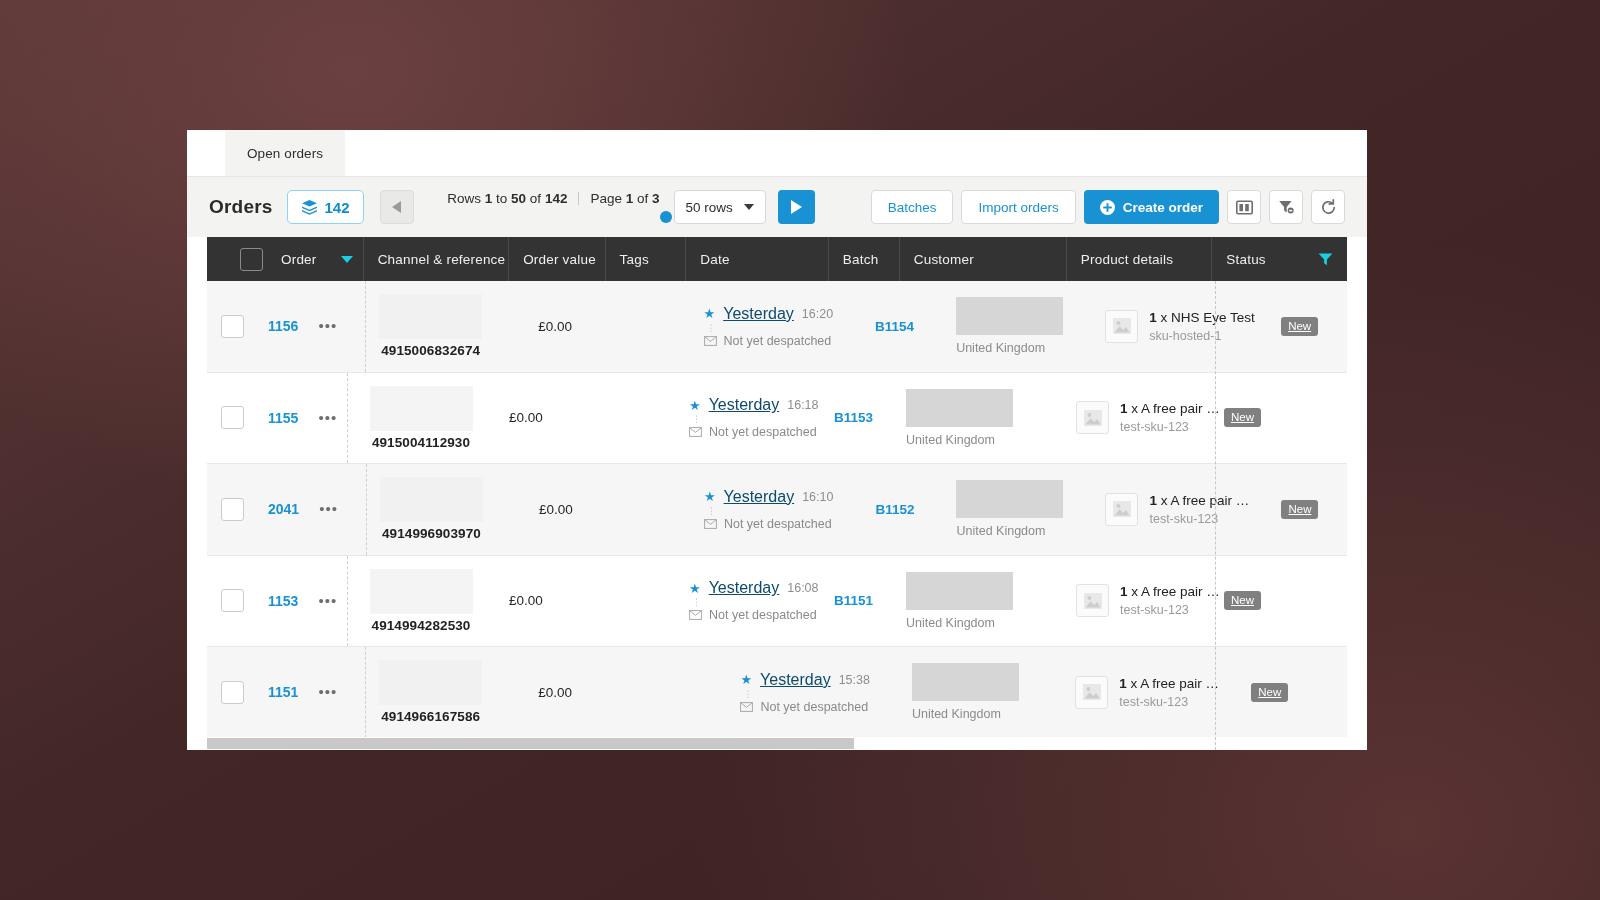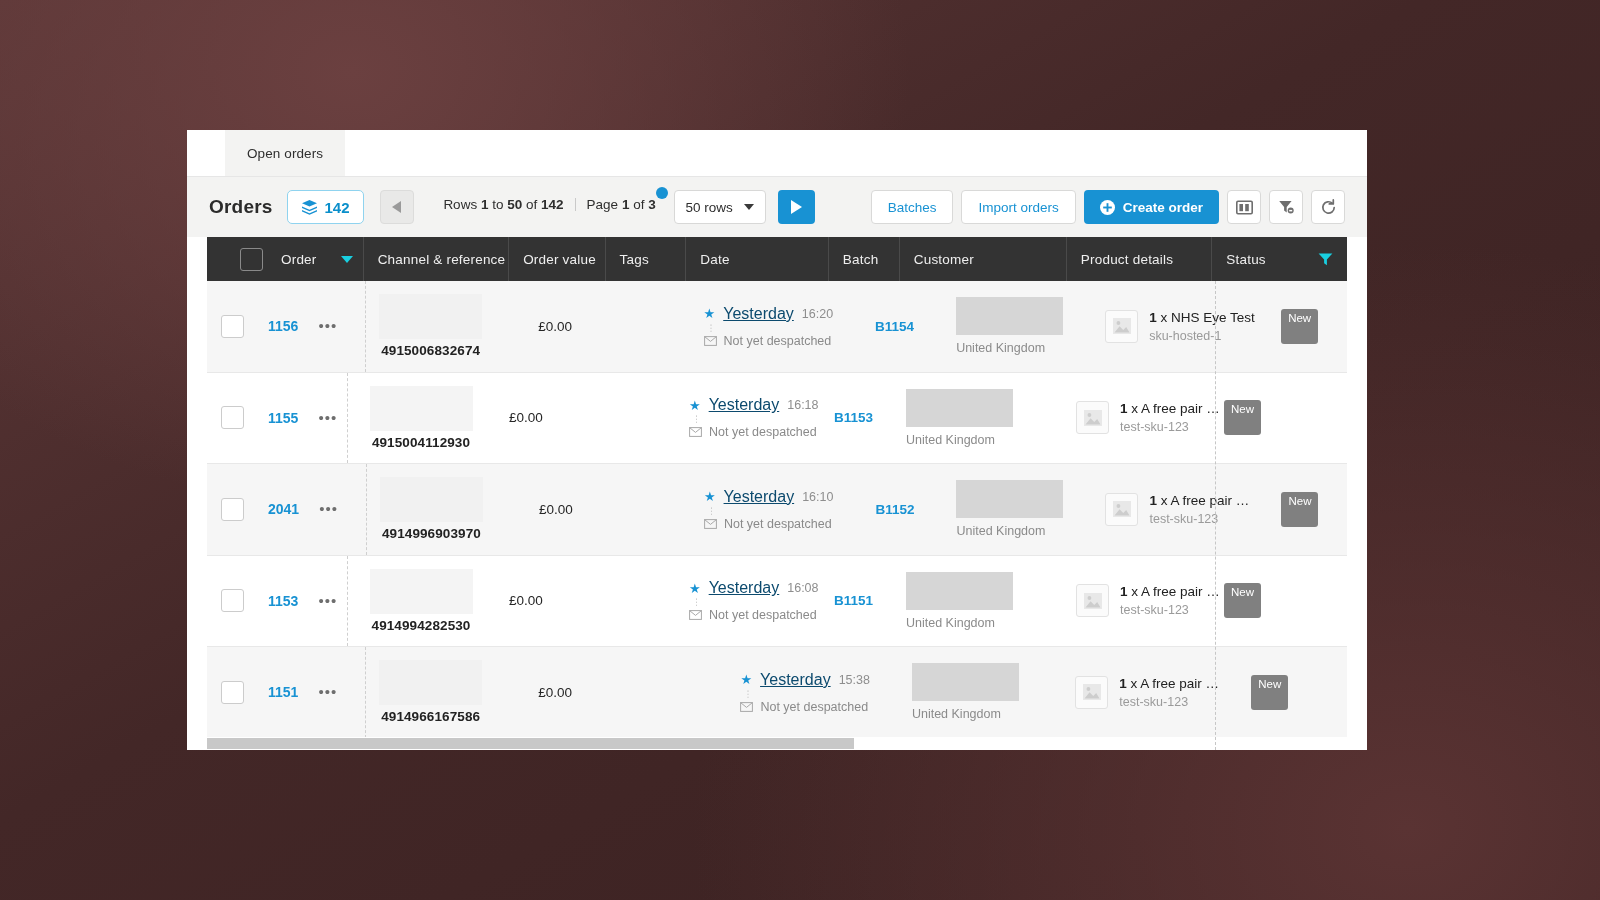--- a/index.html
+++ b/index.html
@@ -81,23 +81,24 @@
     margin-left: 16px;
     background: #e9e9e8;
     border: 1px solid #dcdcdb;
     border-radius: 4px;
     display: flex; align-items: center; justify-content: center;
     cursor: pointer;
   }
   .pager-mid {
     margin-left: 14px;
     width: 232px;
-    display: flex; flex-direction: row;
+    display: flex; flex-direction: column;
     justify-content: center;
     height: 40px;
+    align-items: flex-end;
   }
   .pager-text {
     font-size: 13.5px;
     color: #2e2e2e;
     display: flex; align-items: center;
     gap: 0px;
     white-space: nowrap;
     margin-bottom: 5px;
     padding-left: 12px;
   }
@@ -358,23 +359,24 @@
   }
   .prod-text { display: flex; flex-direction: column; gap: 4px; }
   .prod-name { font-size: 13.5px; color: #222222; white-space: nowrap; }
   .prod-name b { font-weight: bold; }
   .prod-sku { font-size: 12.5px; color: #9a9a9a; }
 
   .status-badge {
     background: #808080;
     color: #ffffff;
     font-size: 11.5px;
-    padding: 3px 7px 20px 7px;
+    padding: 3px 7px 4px 7px;
     border-radius: 3px;
     display: inline-block;
+    text-decoration: underline;
   }
 
   
   .frozen-line {
     position: absolute;
     top: 44px; bottom: 0;
     width: 0;
     border-left: 1px dashed #c6c6c6;
     pointer-events: none;
     z-index: 3;

